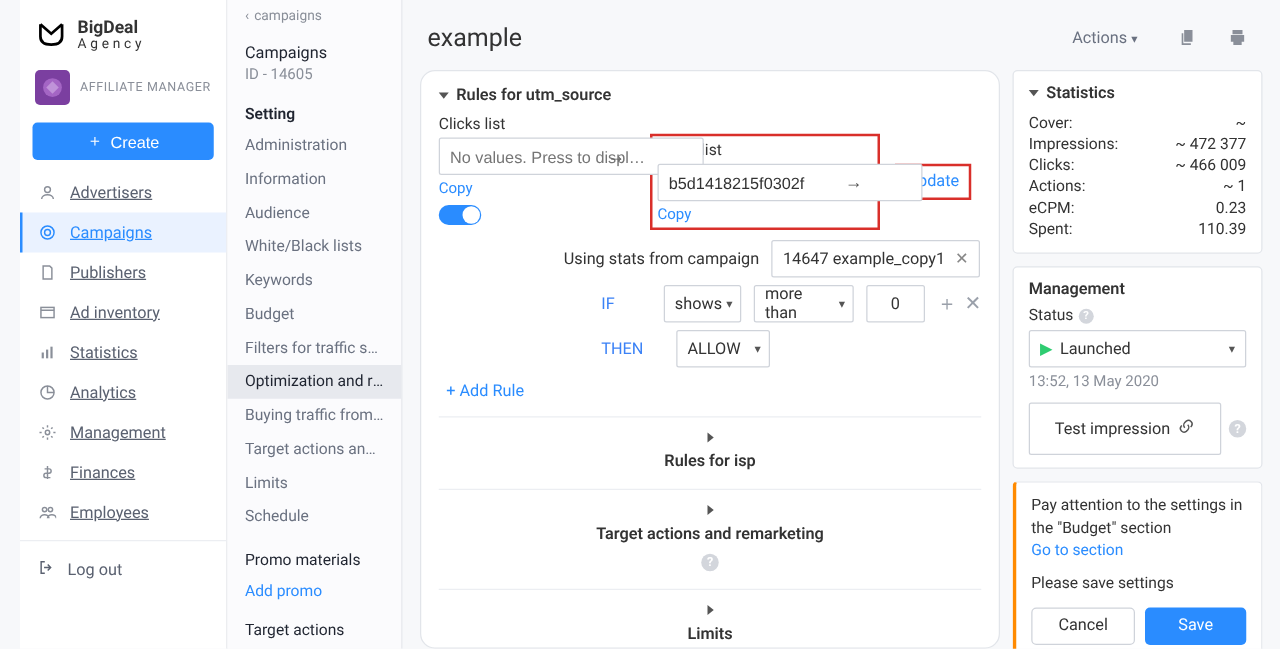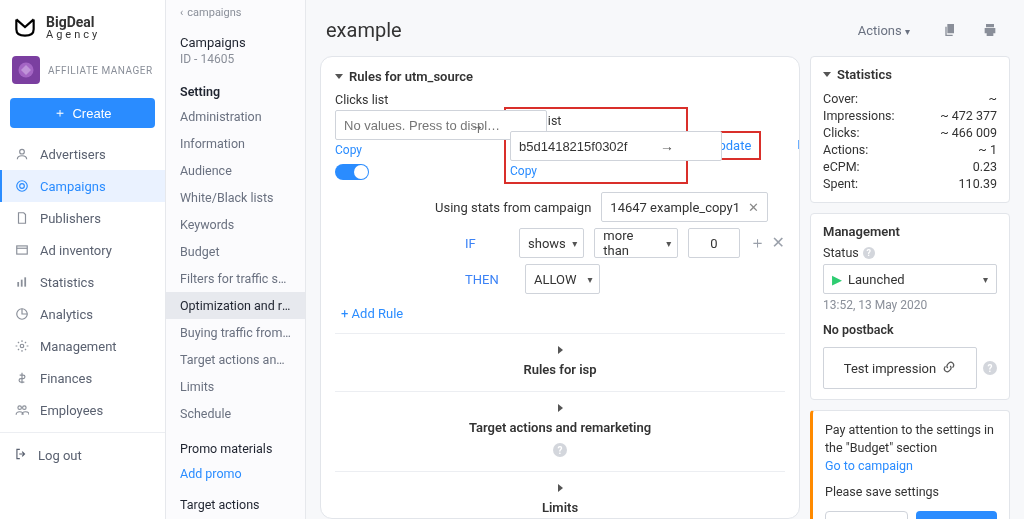--- a/index.html
+++ b/index.html
@@ -1,32 +1,32 @@
 <!DOCTYPE html>
 <html><head>
 <meta charset="utf-8">
 <style>
   * { box-sizing: border-box; margin: 0; padding: 0; }
   body { font-family: -apple-system, BlinkMacSystemFont, "Segoe UI", Roboto, Arial, sans-serif; font-size: 13px; color: #333; background: #f7f8fa; width: 1024px; height: 519px; overflow: hidden; }
   .app { display: flex; height: 519px; }
 
   
-  .leftnav { width: 166px; background: #fff; border-right: 1px solid #e6e8ec; display: flex; flex-direction: column; flex-shrink: 0; }
+  .leftnav { width: 166px; background: #fff; border-right: 1px solid #e6e8ec; display: flex; flex-direction: column; flex-shrink: 0; margin-left: 16px; }
   .brand { display: flex; align-items: center; gap: 8px; padding: 14px 12px 10px; }
   .brand-logo { width: 26px; height: 26px; display:flex; align-items:center; justify-content:center;}
   .brand-text { line-height: 1; }
   .brand-text .l1 { font-weight: 700; font-size: 14px; }
   .brand-text .l2 { font-size: 11px; letter-spacing: 3px; color:#333;}
   .affrow { display:flex; align-items:center; gap:8px; padding: 6px 12px 10px; }
   .avatar { width:28px; height:28px; border-radius:4px; background: #7b3fa0; display:flex;align-items:center;justify-content:center;}
   .avatar svg{opacity:.9}
   .afflabel { font-size:10px; color:#8a8f99; letter-spacing:.5px;}
   .create-btn { margin: 4px 10px 10px; background:#2a8cff; color:#fff; border:none; border-radius:4px; height:30px; display:flex; align-items:center; justify-content:center; gap:6px; font-size:13px; cursor:pointer;}
   .nav-list { display:flex; flex-direction:column; }
-  .nav-item { display:flex; align-items:center; gap:10px; padding:8px 14px; color:#5a6170; cursor:pointer; font-size:13px;}
+  .nav-item { display:flex; align-items:center; gap:10px; padding:8px 14px; color:#5a6170; cursor:pointer; font-size:13px;text-decoration:underline;}
   .nav-item.active { background:#eaf2ff; color:#2a8cff; border-left:2px solid #2a8cff; padding-left:12px;}
   .nav-item .ico { width:16px; height:16px; display:inline-flex; align-items:center; justify-content:center; color:#8a8f99;}
   .nav-item.active .ico{color:#2a8cff;}
   .nav-sep { height:1px; background:#eceef2; margin:6px 0;}
   .logout { display:flex; align-items:center; gap:10px; padding:8px 14px; color:#5a6170; cursor:pointer; }
 
   
   .subnav { width:140px; background:#fbfbfd; border-right:1px solid #e6e8ec; flex-shrink:0; padding: 6px 0 0; }
   .subnav .crumb { font-size:11px; color:#8a8f99; padding: 0 14px 10px; display:flex; align-items:center; gap:4px;}
   .subnav .ghead { font-size:13px; color:#1f2430; padding: 6px 14px 2px; }
@@ -412,36 +412,35 @@
               <span class="help-dot" style="width:12px;height:12px;font-size:9px;">?</span>
             </div>
           <div class="status-sel">
             <span style="display:flex;align-items:center;gap:6px;">
                 <span class="play">▶</span>
                 <span>Launched</span>
               </span>
             <span style="font-size:10px;color:#555;">▾</span>
           </div>
           <div class="timestamp">13:52, 13 May 2020</div>
-          <div class="nopb">No postback</div>
           <div style="display:flex;align-items:center;gap:6px;">
             <div class="test-btn" style="flex:1;">
               <span>Test impression</span>
               <span>
                 <svg width="14" height="14" viewBox="0 0 24 24" fill="none" stroke="#555" stroke-width="2">
                     <path d="M10 14a5 5 0 0 1 0-7l2-2a5 5 0 0 1 7 7l-1 1M14 10a5 5 0 0 1 0 7l-2 2a5 5 0 0 1-7-7l1-1"></path>
                   </svg>
               </span>
             </div>
             <span class="help-dot" style="margin-top:10px;">?</span>
           </div>
         </div>
         <div class="panel note-panel">
           <div class="note-text">Pay attention to the settings in the "Budget" section</div>
-          <span class="note-link">Go to campaign</span>
+          <span class="note-link">Go to section</span>
           <div class="note-text" style="margin-top:10px;">Please save settings</div>
           <div class="save-row">
             <div class="btn btn-outline">
                 <span>Cancel</span>
               </div>
             <div class="btn btn-primary">
                 <span>Save</span>
               </div>
           </div>
         </div>

